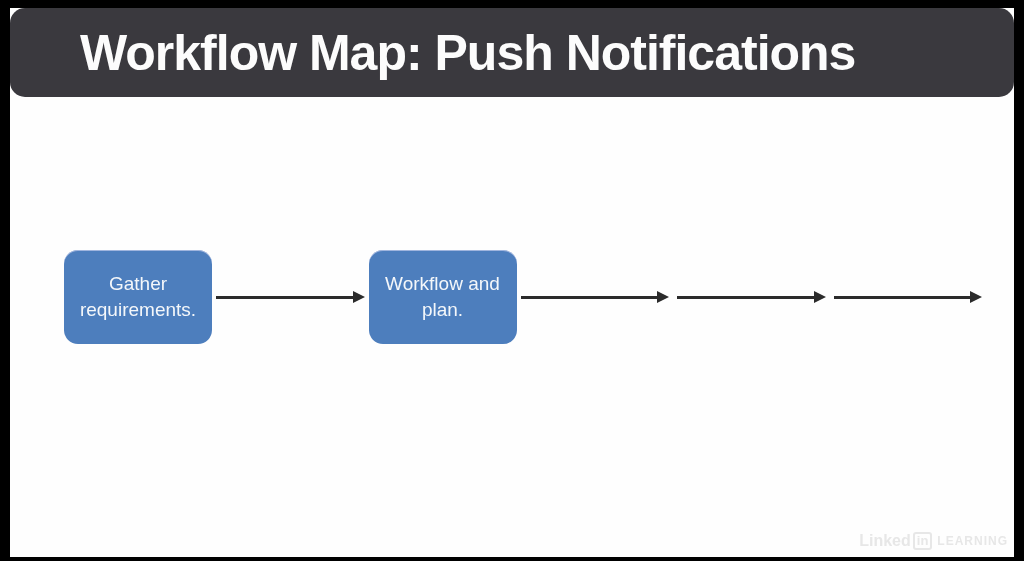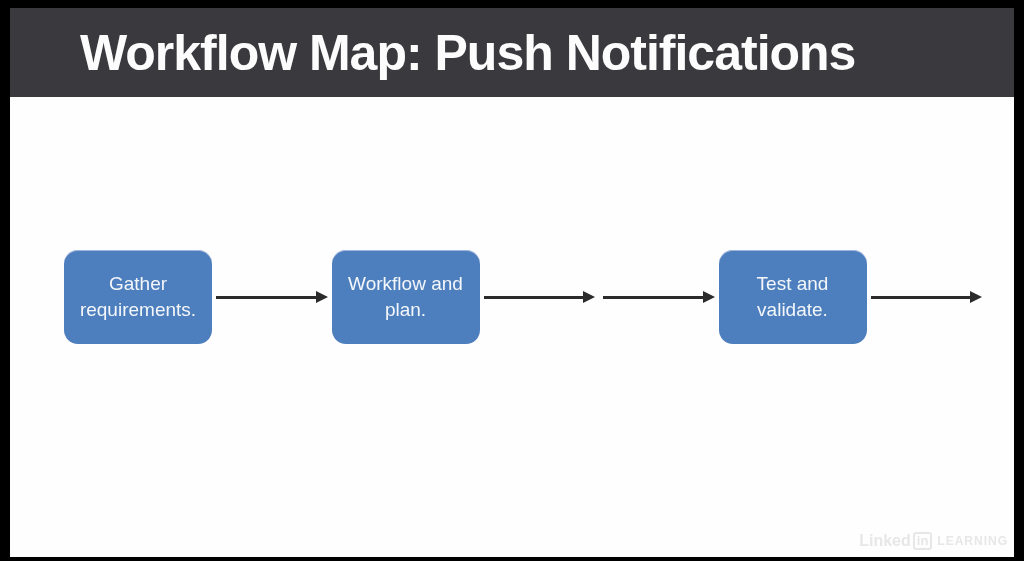--- a/index.html
+++ b/index.html
@@ -18,20 +18,21 @@
     right: 10px;
     bottom: 4px;
     background: var(--slide_bg, #fff);
   }
   .header-bar {
     height: 89px;
     background: var(--header_bar, #3a393e);
     display: flex;
     align-items: center;
     padding-left: 70px;
+    border-radius: 15px;
   }
   .slide-title {
     color: #fcfcfc;
     font-size: 50px;
     font-weight: bold;
     letter-spacing: -1px;
     white-space: nowrap;
   }
   .flow-row {
     margin-top: 153px;
@@ -131,22 +132,20 @@
       <div class="stem"></div>
       <div class="head"></div>
     </div>
 
 
     <div class="flow-arrow">
       <div class="stem"></div>
       <div class="head"></div>
     </div>
 
-    <div class="step-box">Test and
-validate.</div>
 
     <div class="flow-arrow">
       <div class="stem"></div>
       <div class="head"></div>
     </div>
 
 
   </div>
 
   <div class="watermark">

